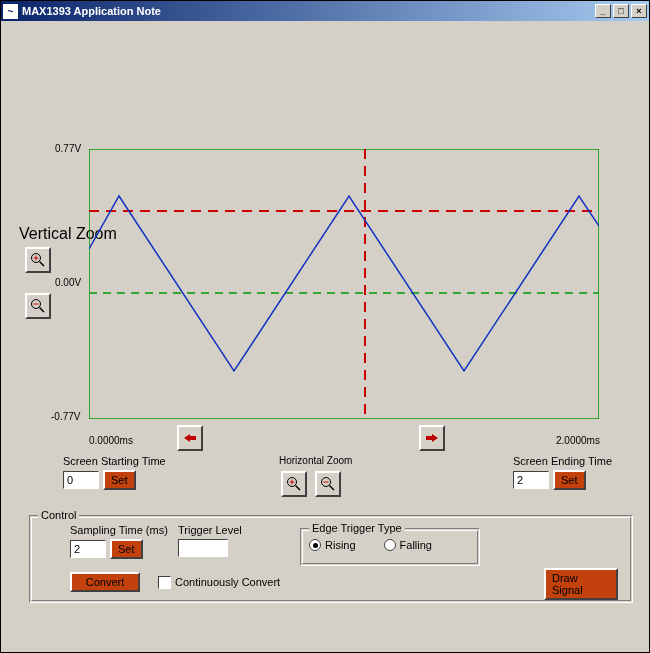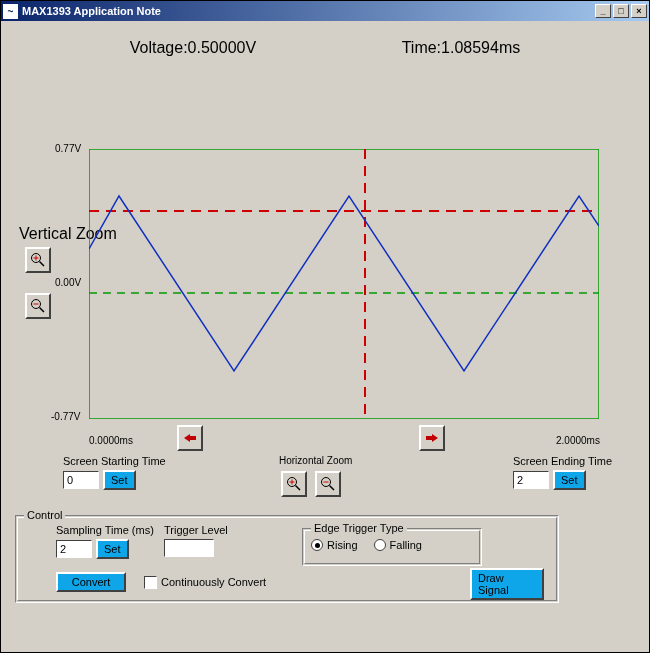--- a/index.html
+++ b/index.html
@@ -86,21 +86,21 @@
   background: #d4d0c8;
   border-top: 2px solid #fff;
   border-left: 2px solid #fff;
   border-right: 2px solid #404040;
   border-bottom: 2px solid #404040;
   display: inline-flex;
   align-items: center; justify-content: center;
   cursor: pointer;
 }
 .txtbtn {
-  background: #0ea5e9;
+  background: #c2410c;
   border-top: 2px solid #fff;
   border-left: 2px solid #fff;
   border-right: 2px solid #404040;
   border-bottom: 2px solid #404040;
   padding: 2px 6px;
   cursor: pointer;
   font-size: 11px;
   display: inline-flex;
   align-items: center;
   justify-content: center;
@@ -171,28 +171,20 @@
     <span class="icon">~</span>
     <span>MAX1393 Application Note</span>
     <span class="spacer"></span>
     <span class="ctrlbtn">_</span>
     <span class="ctrlbtn">□</span>
     <span class="ctrlbtn">×</span>
   </div>
 
   <div class="client">
 
-    <div class="readouts">
-      <div>
-        <span>Voltage:</span><span>0.50000V</span>
-      </div>
-      <div>
-        <span>Time:</span><span>1.08594ms</span>
-      </div>
-    </div>
 
     <div class="axis-label" style="left:54px; top:122px;">0.77V</div>
     <div class="axis-label" style="left:54px; top:256px;">0.00V</div>
     <div class="axis-label" style="left:50px; top:390px;">-0.77V</div>
 
     <div class="vzoom-label">Vertical Zoom</div>
     <div style="position:absolute; left:24px; top:226px;">
       <div class="sqbtn mag-icon">
         <svg width="16" height="16">
             <circle cx="6" cy="6" r="4.5" fill="none" stroke="#000"></circle>
@@ -273,39 +265,39 @@
     </div>
 
     <div style="position:absolute; left:512px; top:434px; text-align:left;">
       <div>Screen Ending Time</div>
       <div class="row" style="margin-top:3px;">
         <input class="field" style="width: 36px;" value="2">
         <div class="txtbtn">Set</div>
       </div>
     </div>
 
-    <div class="groupbox" style="position:absolute; left:14px; top:486px; width:544px; height:88px;">
+    <div class="groupbox" style="position:absolute; left:28px; top:486px; width:604px; height:88px;">
       <div class="groupbox-title">Control</div>
 
       <div style="position:absolute; left:40px; top:8px;">
         <div>Sampling Time (ms)</div>
         <div class="row" style="margin-top:3px;">
           <input class="field" style="width: 36px;" value="2">
           <div class="txtbtn">Set</div>
         </div>
       </div>
 
       <div style="position:absolute; left:148px; top:8px;">
         <div>Trigger Level</div>
         <input class="field" style="width: 50px; margin-top: 3px;" value="">
       </div>
 
-      <div class="groupbox" style="position:absolute; left:270px; top:4px; width:180px; height:38px; padding:10px 8px 4px 8px;margin-left:16px;">
+      <div class="groupbox" style="position:absolute; left:270px; top:4px; width:180px; height:38px; padding:10px 8px 4px 8px;">
         <div class="groupbox-title">Edge Trigger Type</div>
-        <div class="row" style="gap:16px; position:relative; z-index:3;">
+        <div class="row" style="gap:28px; position:relative; z-index:3;">
           <label class="row">
             <span class="radio">
                 <span class="dot"></span>
               </span>
             <span>Rising</span>
           </label>
           <label class="row">
             <span class="radio"></span>
             <span>Falling</span>
           </label>

